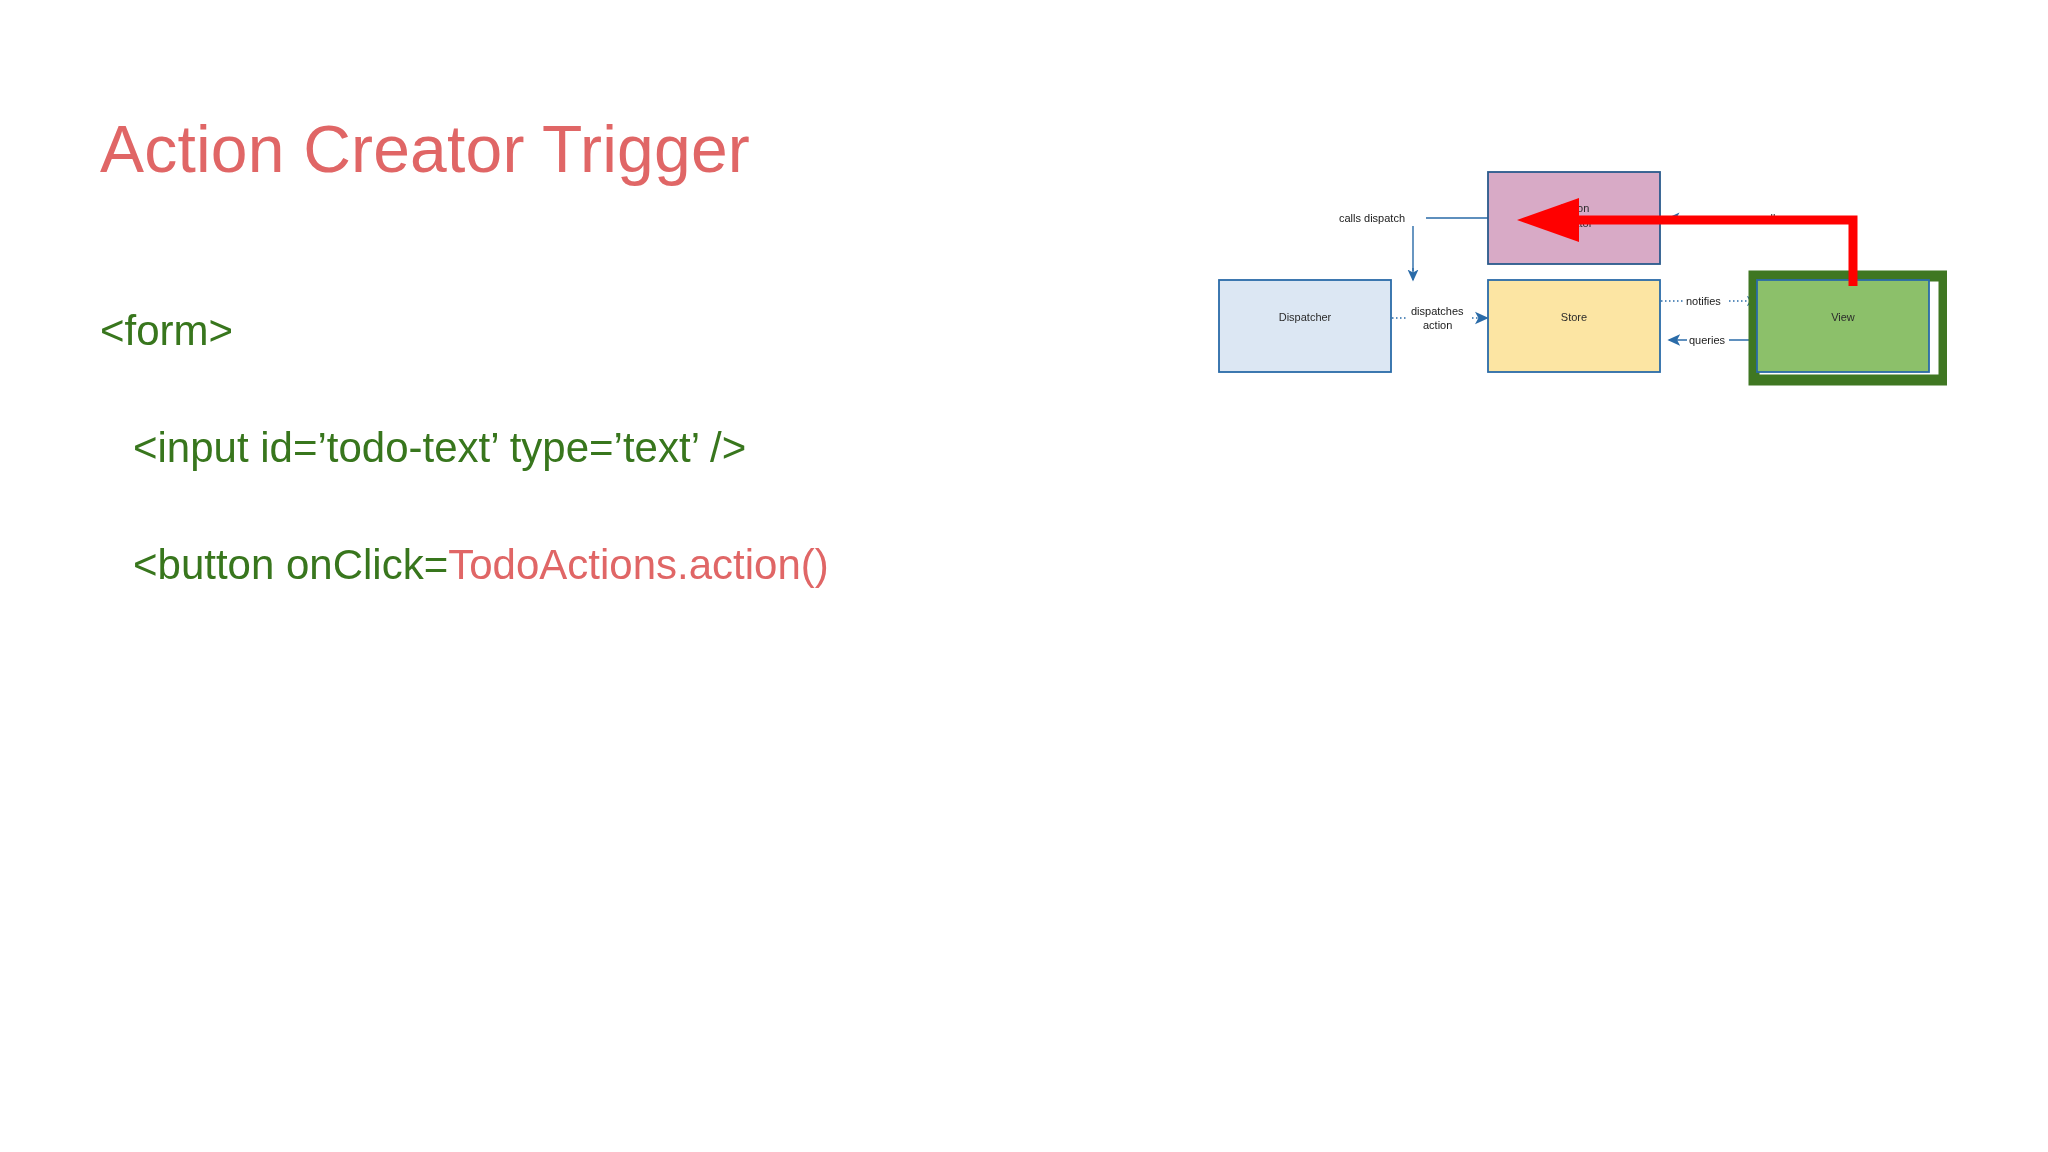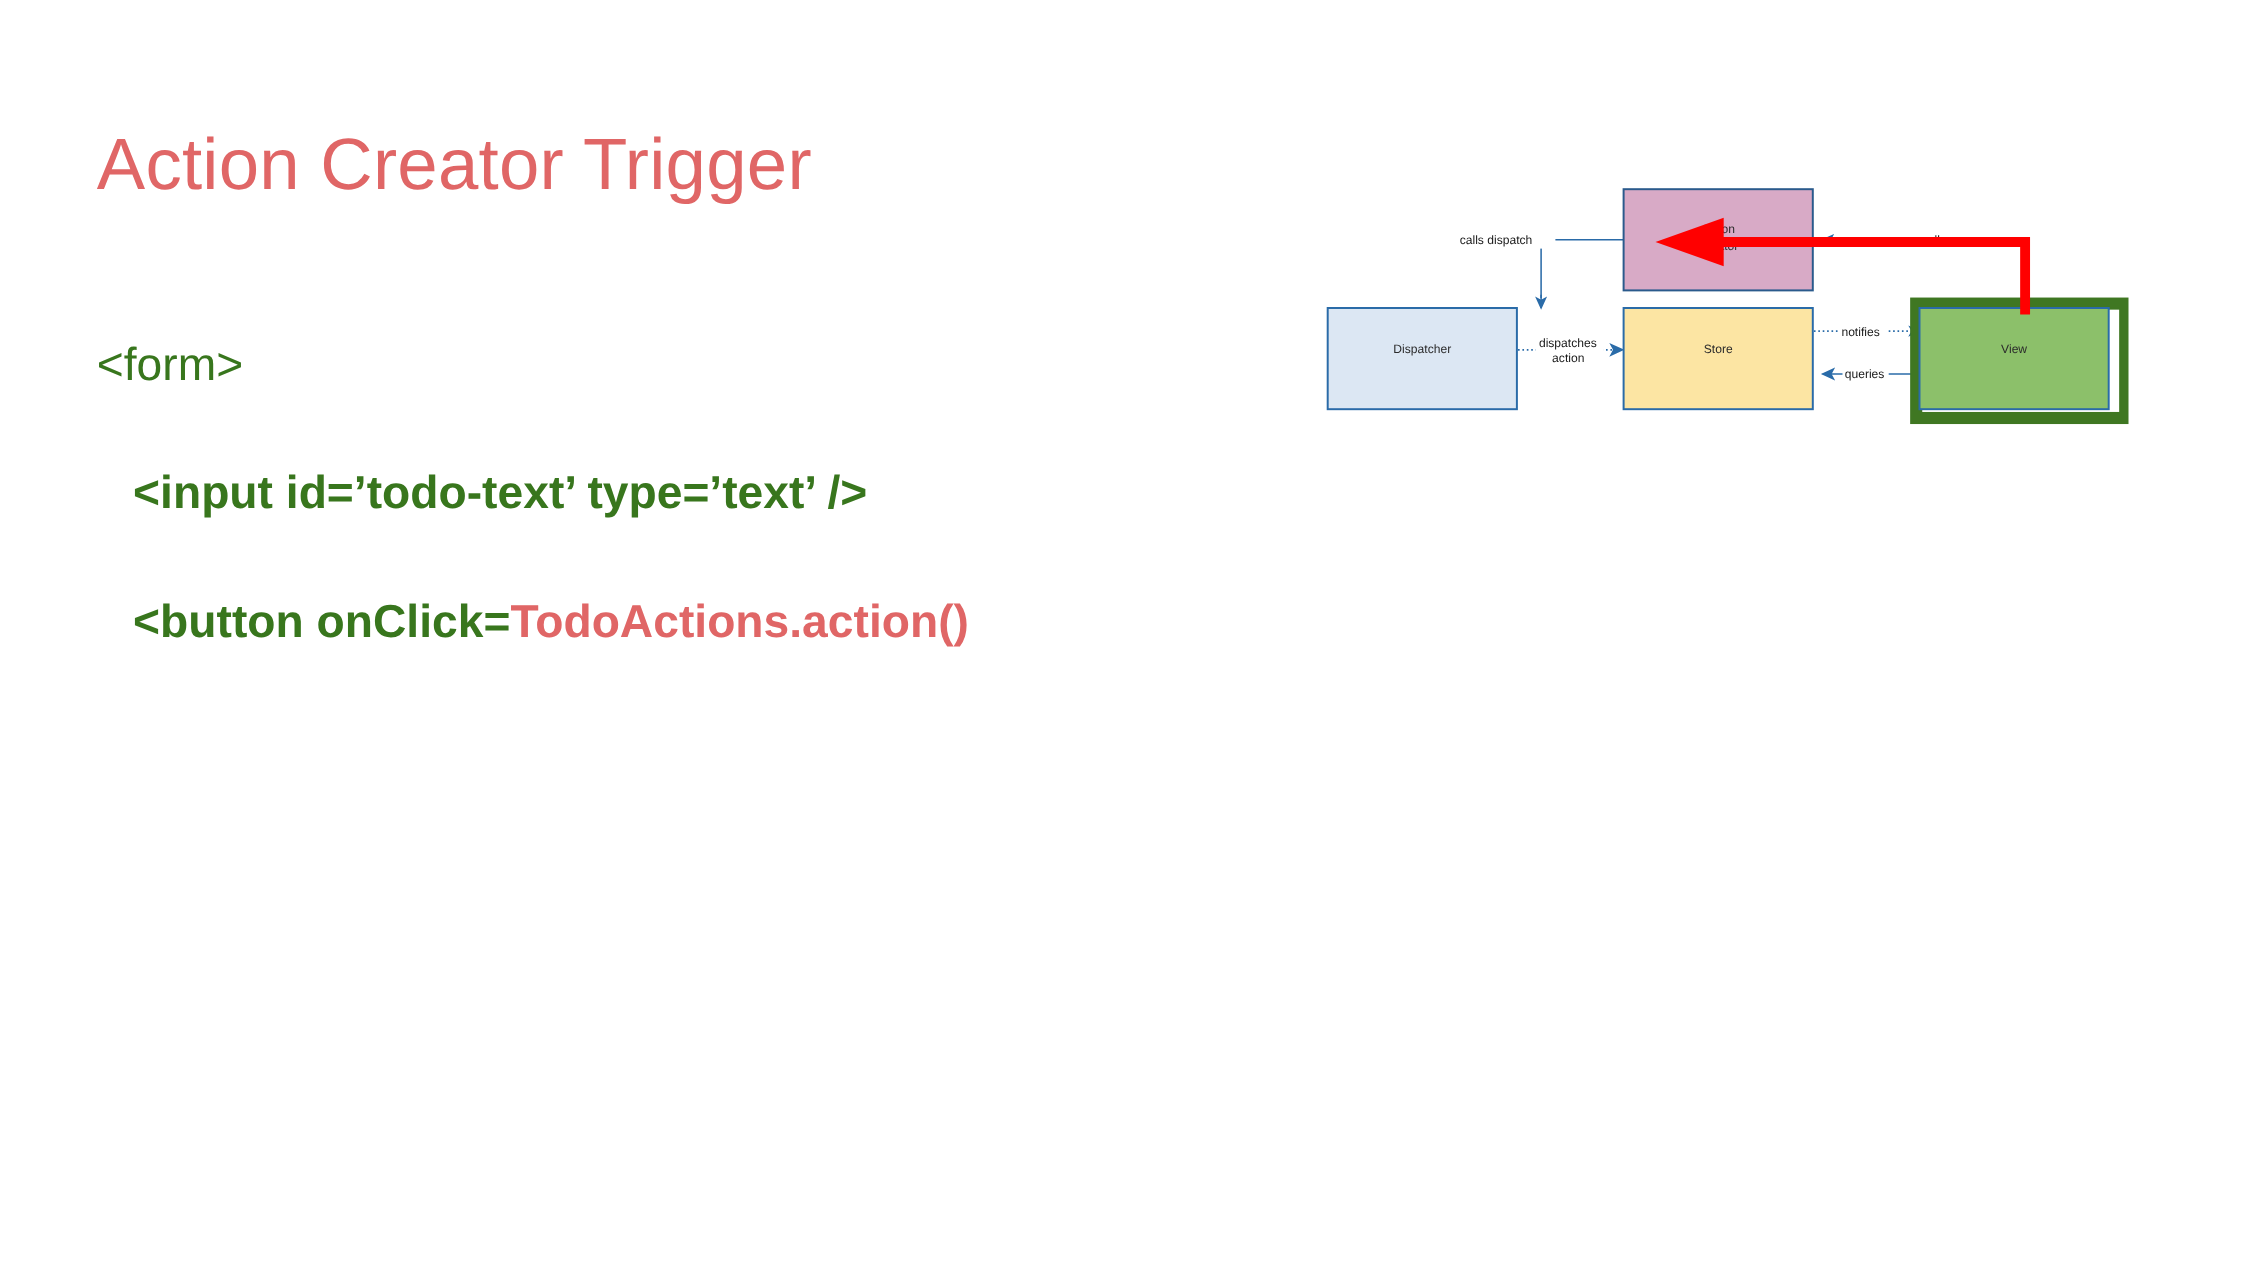--- a/index.html
+++ b/index.html
@@ -13,20 +13,21 @@
     position: relative;
     overflow: hidden;
     font-family: "Liberation Sans", sans-serif;
     -webkit-font-smoothing: antialiased;
   }
 
   .slide {
     position: absolute;
     inset: 0;
     background: #ffffff;
+    margin-left: 12px;
   }
 
   
   .slide-title {
     position: absolute;
     left: 88px;
     top: 113px;
     font-size: 66px;
     line-height: 1.1;
     font-weight: 400;
@@ -48,21 +49,20 @@
     color: #38761d;
     white-space: nowrap;
     margin: 0;
     height: 117px;
     display: flex;
     align-items: center;
     text-align: center;
   }
   .code-line.indent {
     padding-left: 33px;
-    font-weight: bold;
   }
   .tok-green  { color: #38761d; }
   .tok-salmon { color: #e06666; }
   .tok-blue   { color: #1010ee; }
 
   
   .flux-diagram {
     position: absolute;
     left: 1205px;
     top: 168px;

